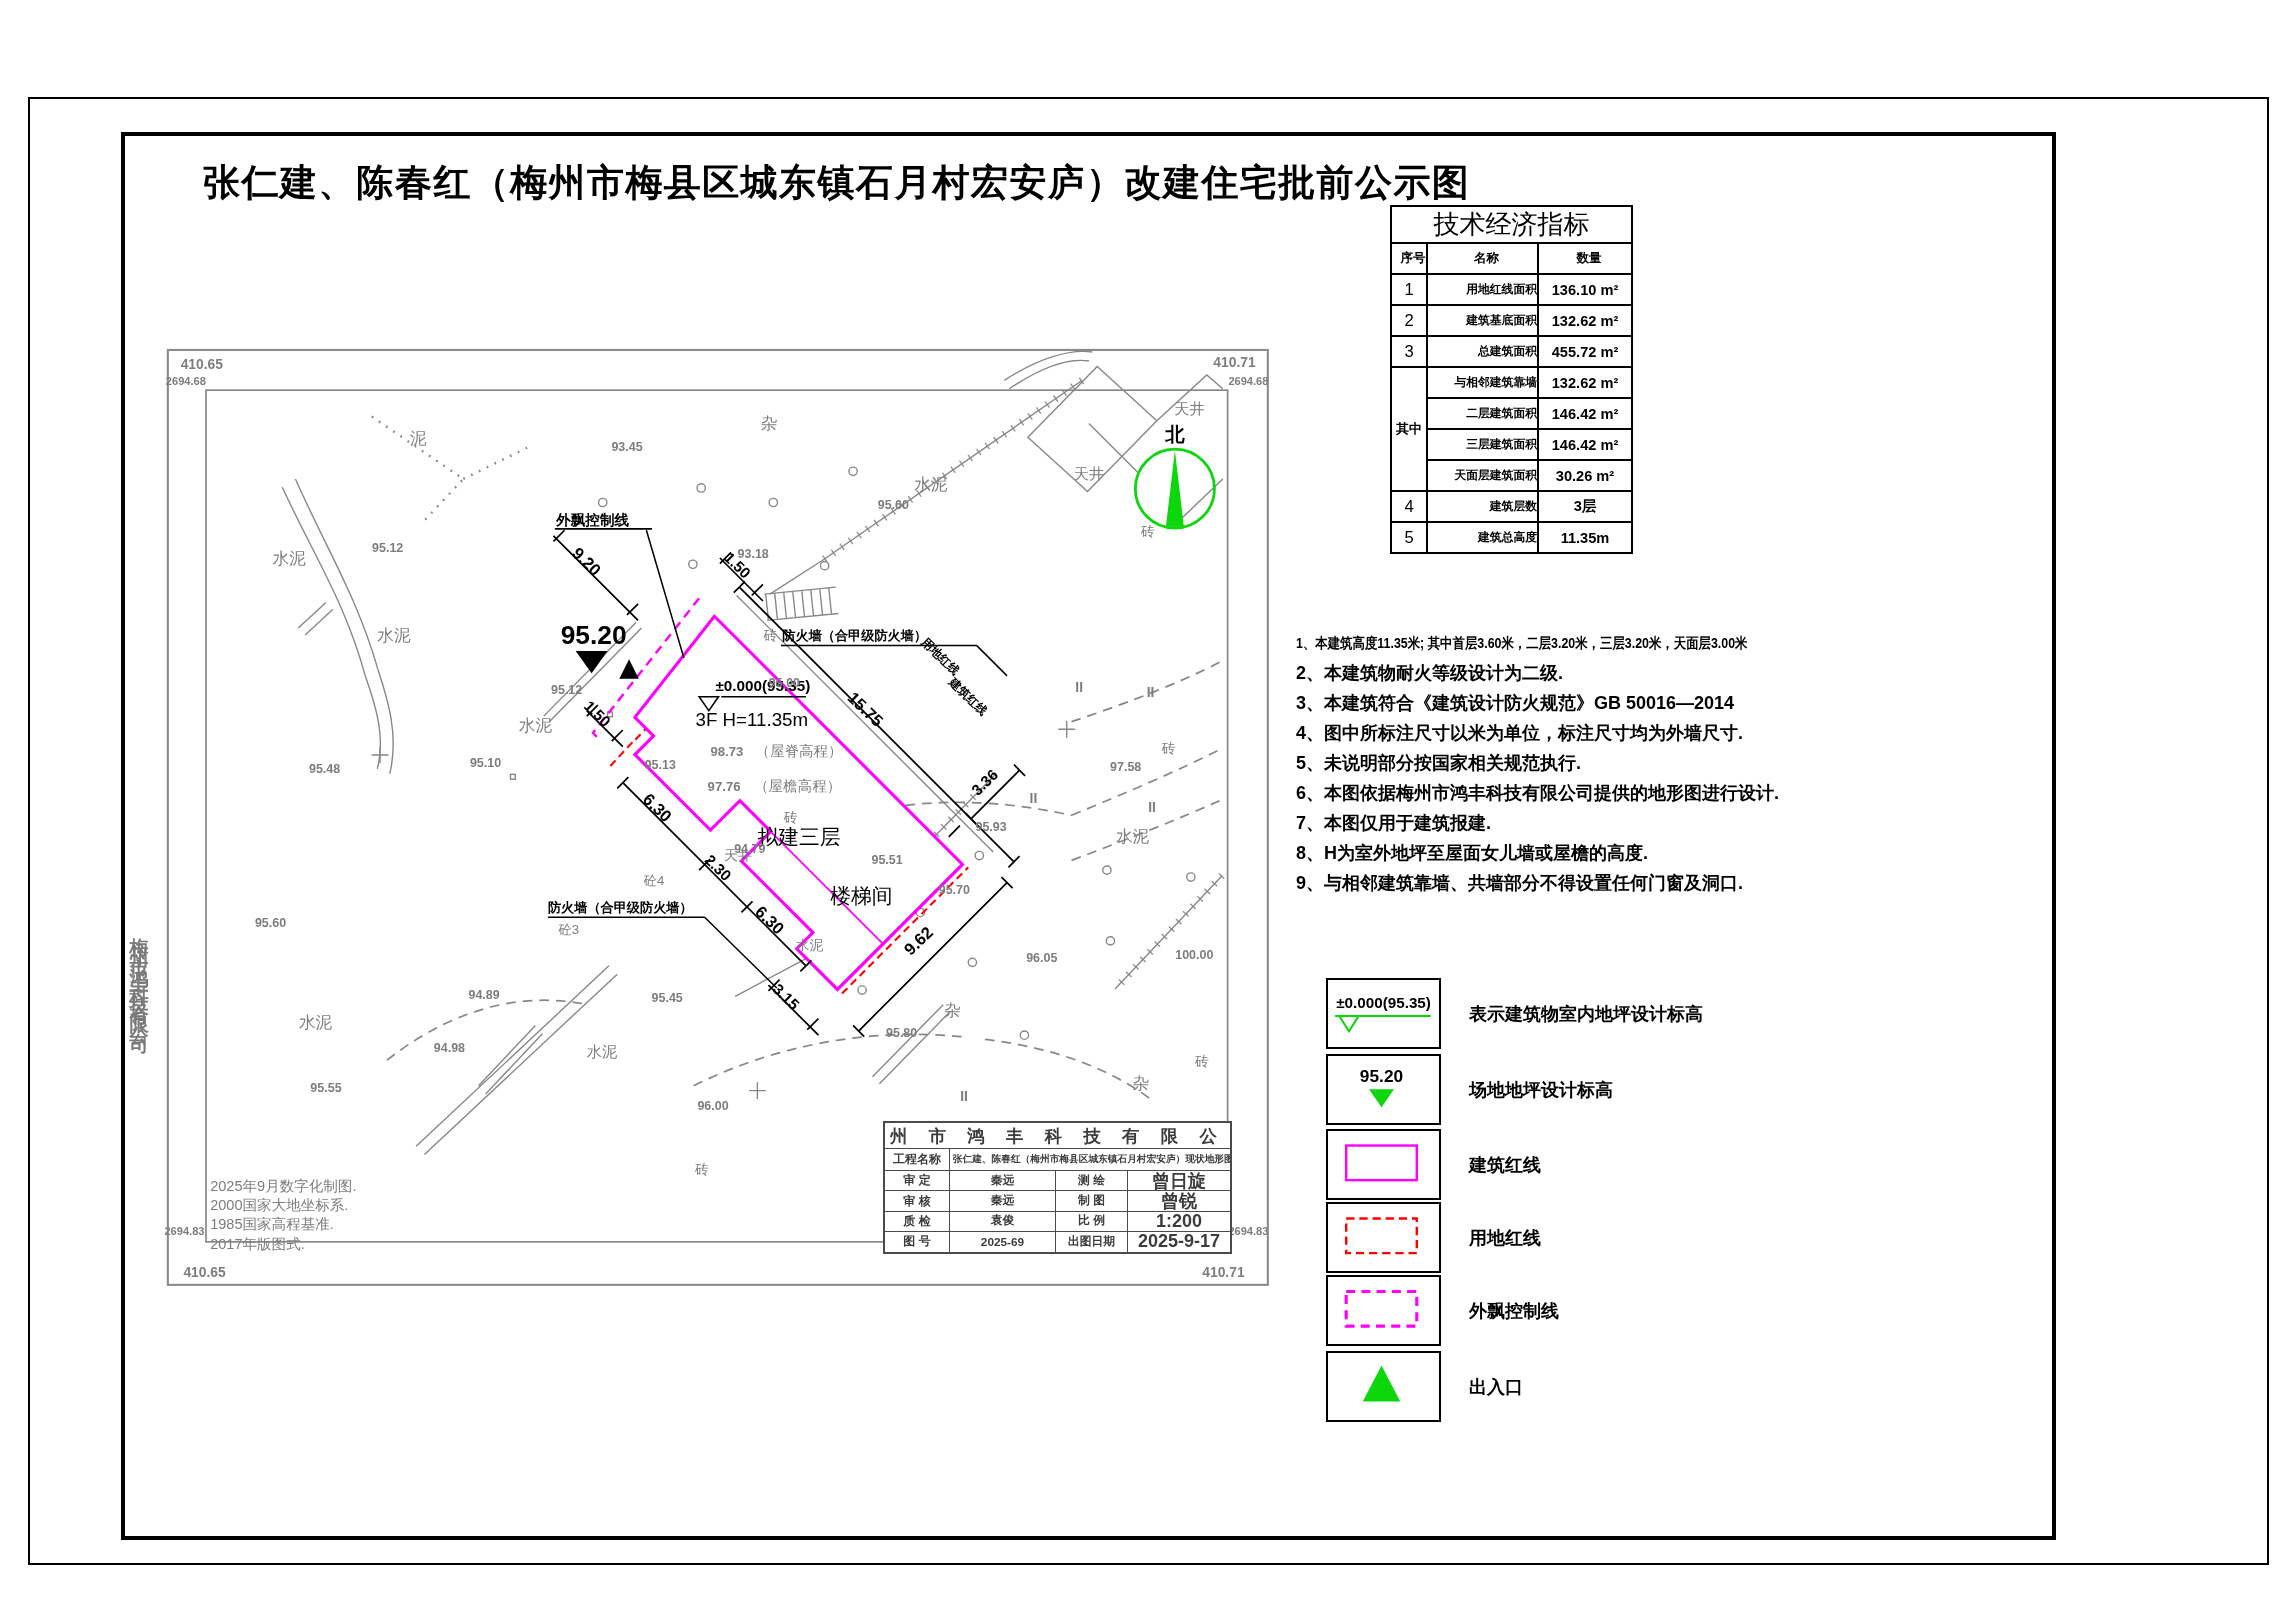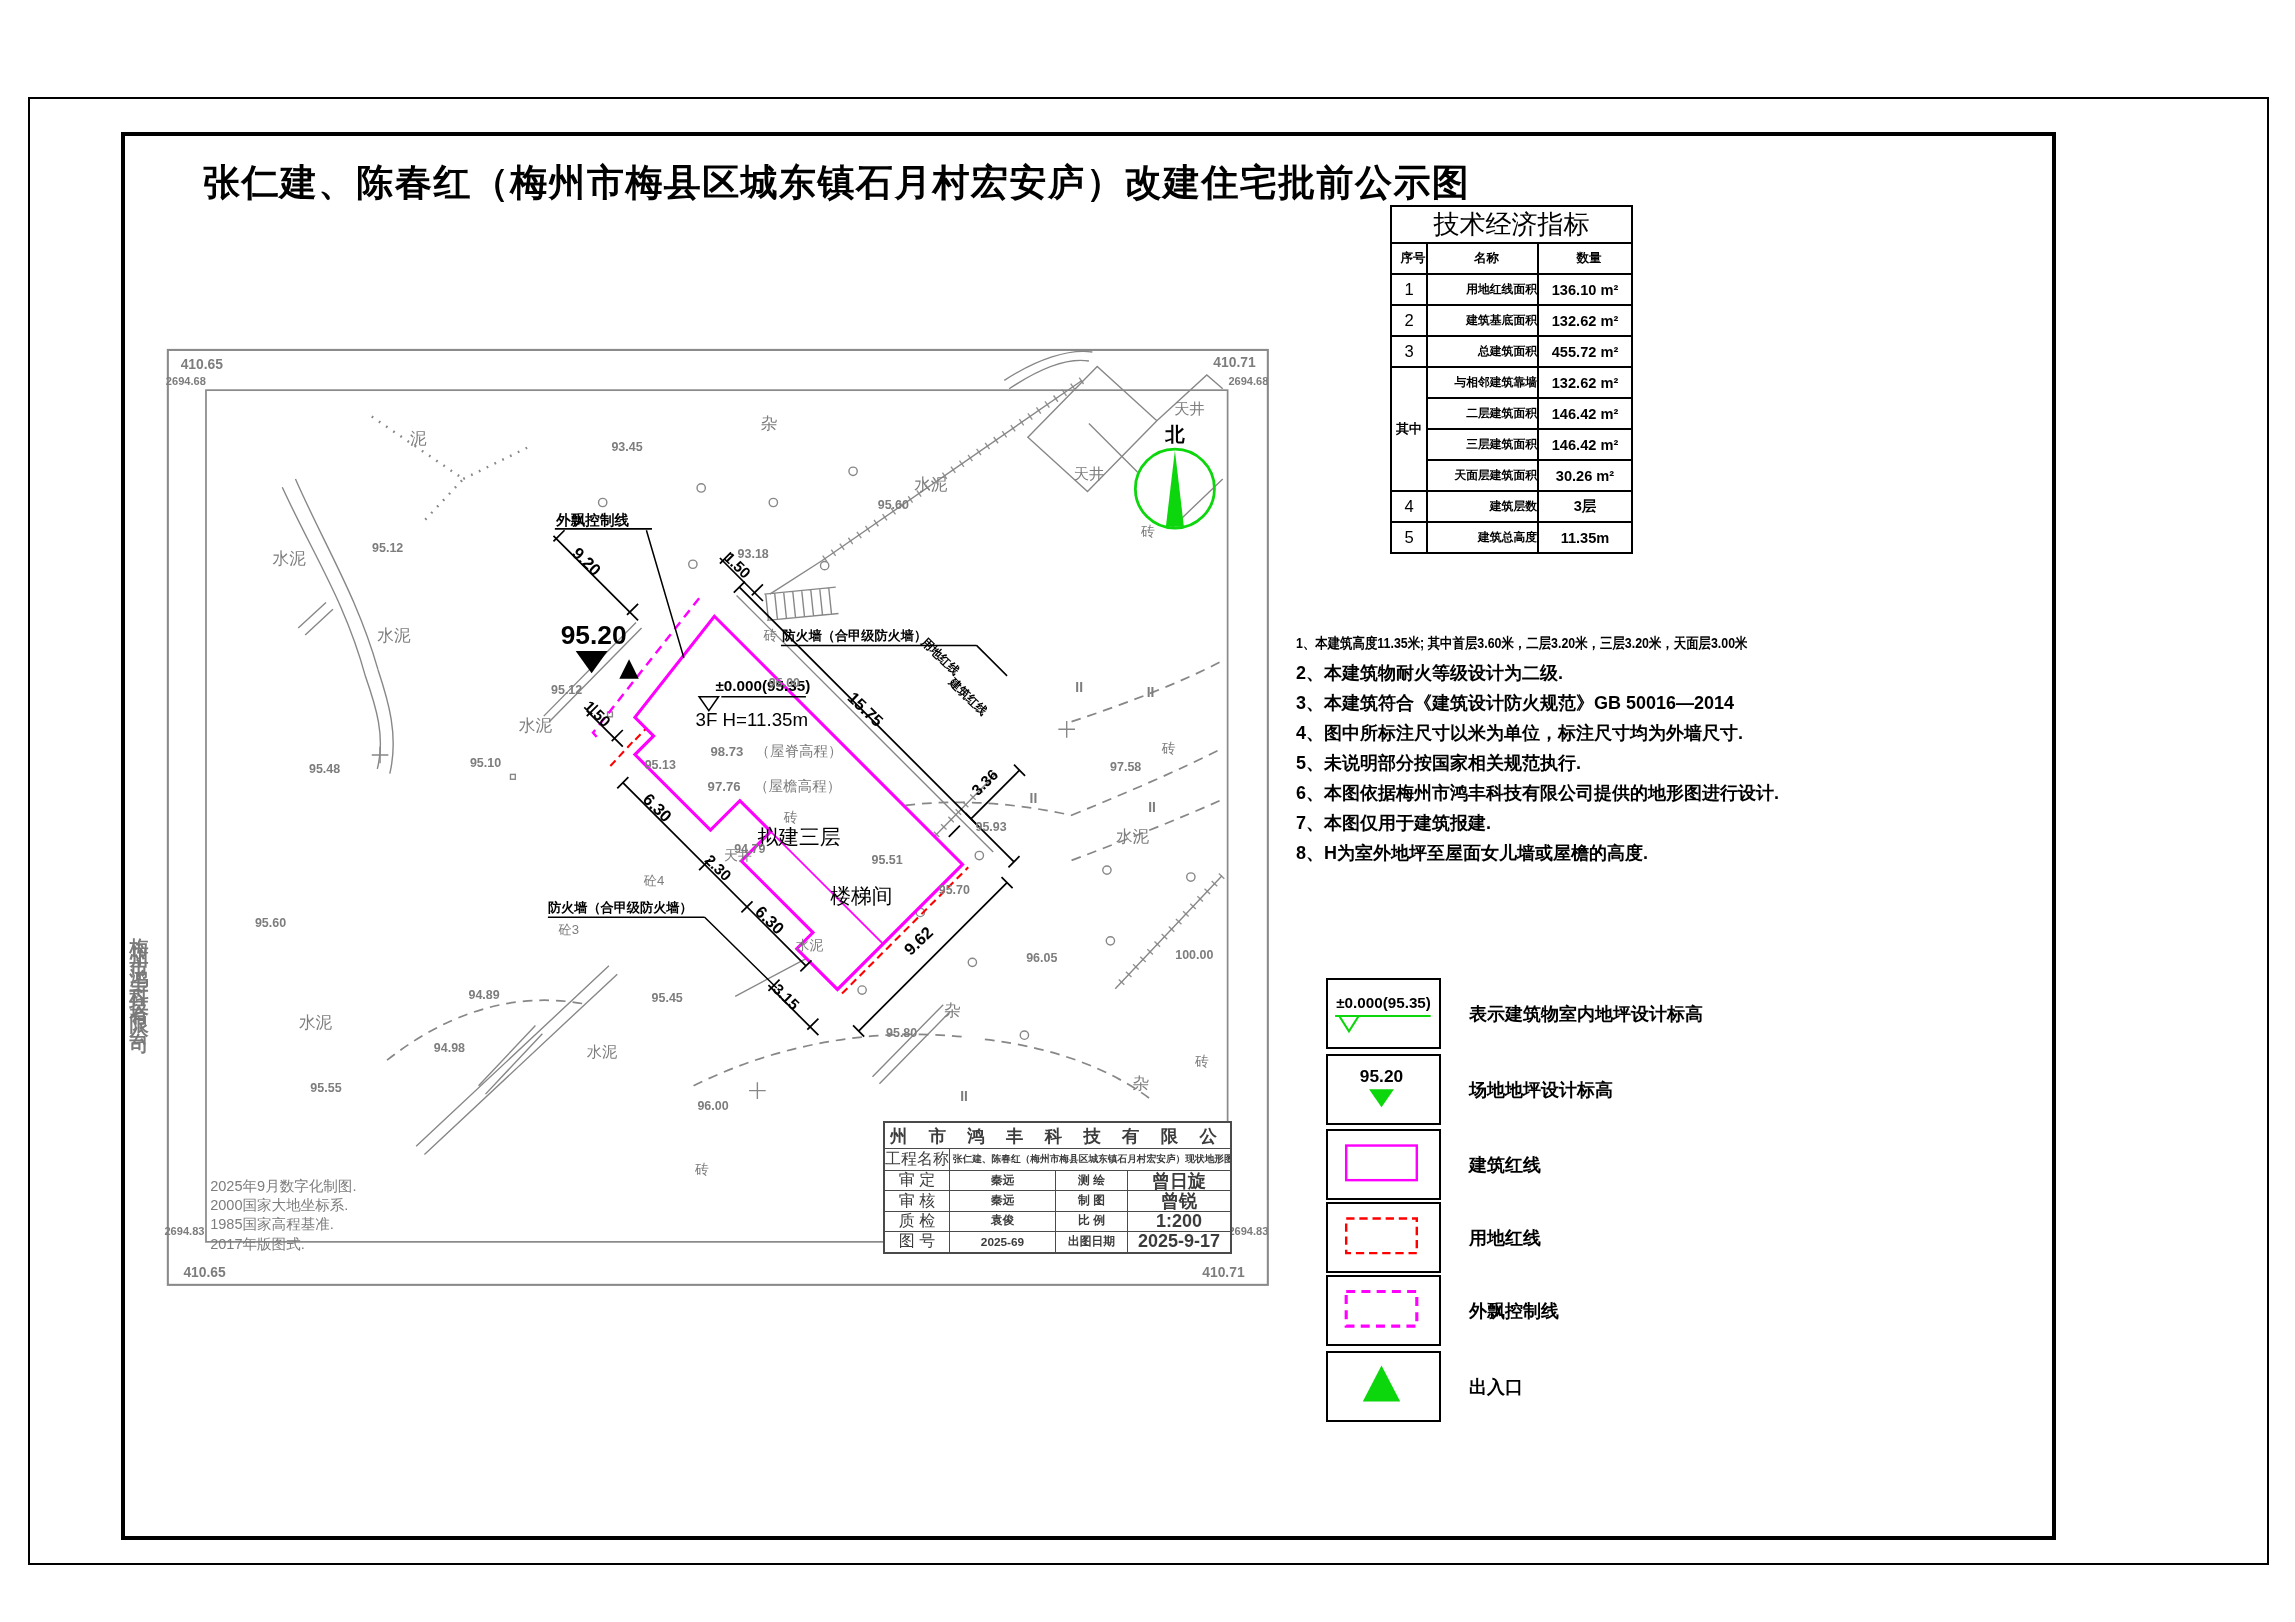--- a/index.html
+++ b/index.html
@@ -29,21 +29,21 @@
   .lgd-box{position:absolute;left:1326px;width:111px;height:67px;border:2.1px solid #000;background:#fff;}
   .lgd-label{position:absolute;left:1469px;width:347px;font-size:18px;font-weight:bold;}
   
   .tblock{left:883px;top:1121px;width:345px;background:#fff;border:2.1px solid #4a4a4a;color:#3c3c3c;}
   .tb-row{display:flex;border-top:1.4px solid #4a4a4a;}
   .tb-row:first-child{border-top:none;}
   .tb-cell{border-left:1.4px solid #4a4a4a;display:flex;align-items:center;justify-content:center;
            overflow:hidden;white-space:nowrap;}
   .tb-cell:first-child{border-left:none;}
   .tb-co{height:25px;font-size:17.3px;font-weight:bold;letter-spacing:8.3px;display:flex;align-items:center;justify-content:center;}
-  .tb-l{width:64px;font-size:16px;font-weight:normal;}
+  .tb-l{width:64px;font-size:12px;font-weight:bold;}
   .tb-v{width:105px;font-size:11.8px;font-weight:bold;}
   .tb-l2{width:71px;font-size:11.8px;font-weight:bold;}
   .tb-v2{flex:1;font-size:18px;font-weight:bold;}
   .tb-proj{flex:1;font-size:9.7px;font-weight:bold;justify-content:flex-start;padding-left:2.8px;}
   .h28{height:19.4px;} .h30{height:21px;}
   svg text{font-family:"Liberation Sans","DejaVu Sans",sans-serif;}
 </style>
 </head>
 <body>
 
@@ -349,20 +349,21 @@
 
   <div class="abs notes" id="notes">
       <div class="note cond">1、本建筑高度11.35米; 其中首层3.60米，二层3.20米，三层3.20米，天面层3.00米</div>
       <div class="note">2、本建筑物耐火等级设计为二级.</div>
       <div class="note">3、本建筑符合《建筑设计防火规范》GB  50016—2014</div>
       <div class="note">4、图中所标注尺寸以米为单位，标注尺寸均为外墙尺寸.</div>
       <div class="note">5、未说明部分按国家相关规范执行.</div>
       <div class="note">6、本图依据梅州市鸿丰科技有限公司提供的地形图进行设计.</div>
       <div class="note">7、本图仅用于建筑报建.</div>
       <div class="note">8、H为室外地坪至屋面女儿墙或屋檐的高度.</div>
+      <div class="note">9、与相邻建筑靠墙、共墙部分不得设置任何门窗及洞口.</div>
     </div>
 
   <div class="abs lgd-box" style="top:978px">
     <svg width="107" height="63" viewBox="0 0 154 91">
       <text x="80" y="40" text-anchor="middle" font-size="22" font-weight="bold" fill="#000">±0.000(95.35)</text>
       <line x1="10" y1="52" x2="148" y2="52" stroke="var(--green)" stroke-width="3"></line>
       <polygon points="16,52 44,52 30,74" fill="none" stroke="var(--green)" stroke-width="3"></polygon>
     </svg>
   </div>
   <div class="abs lgd-label" style="top:1002px">表示建筑物室内地坪设计标高</div>

